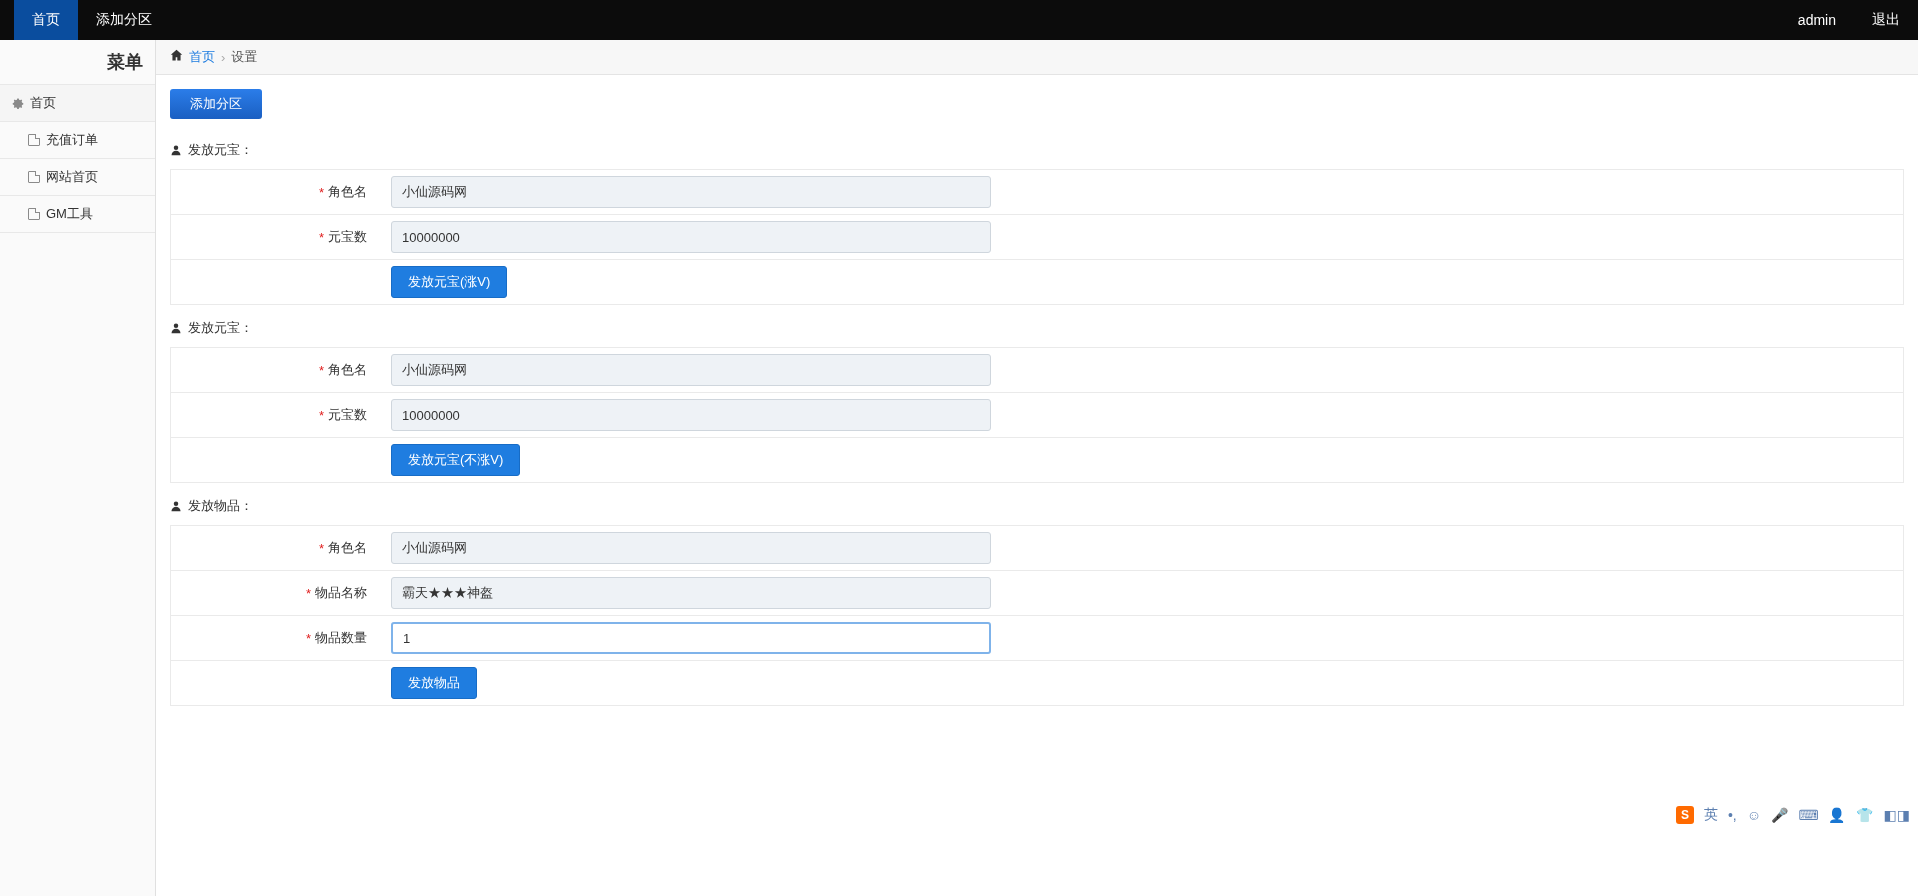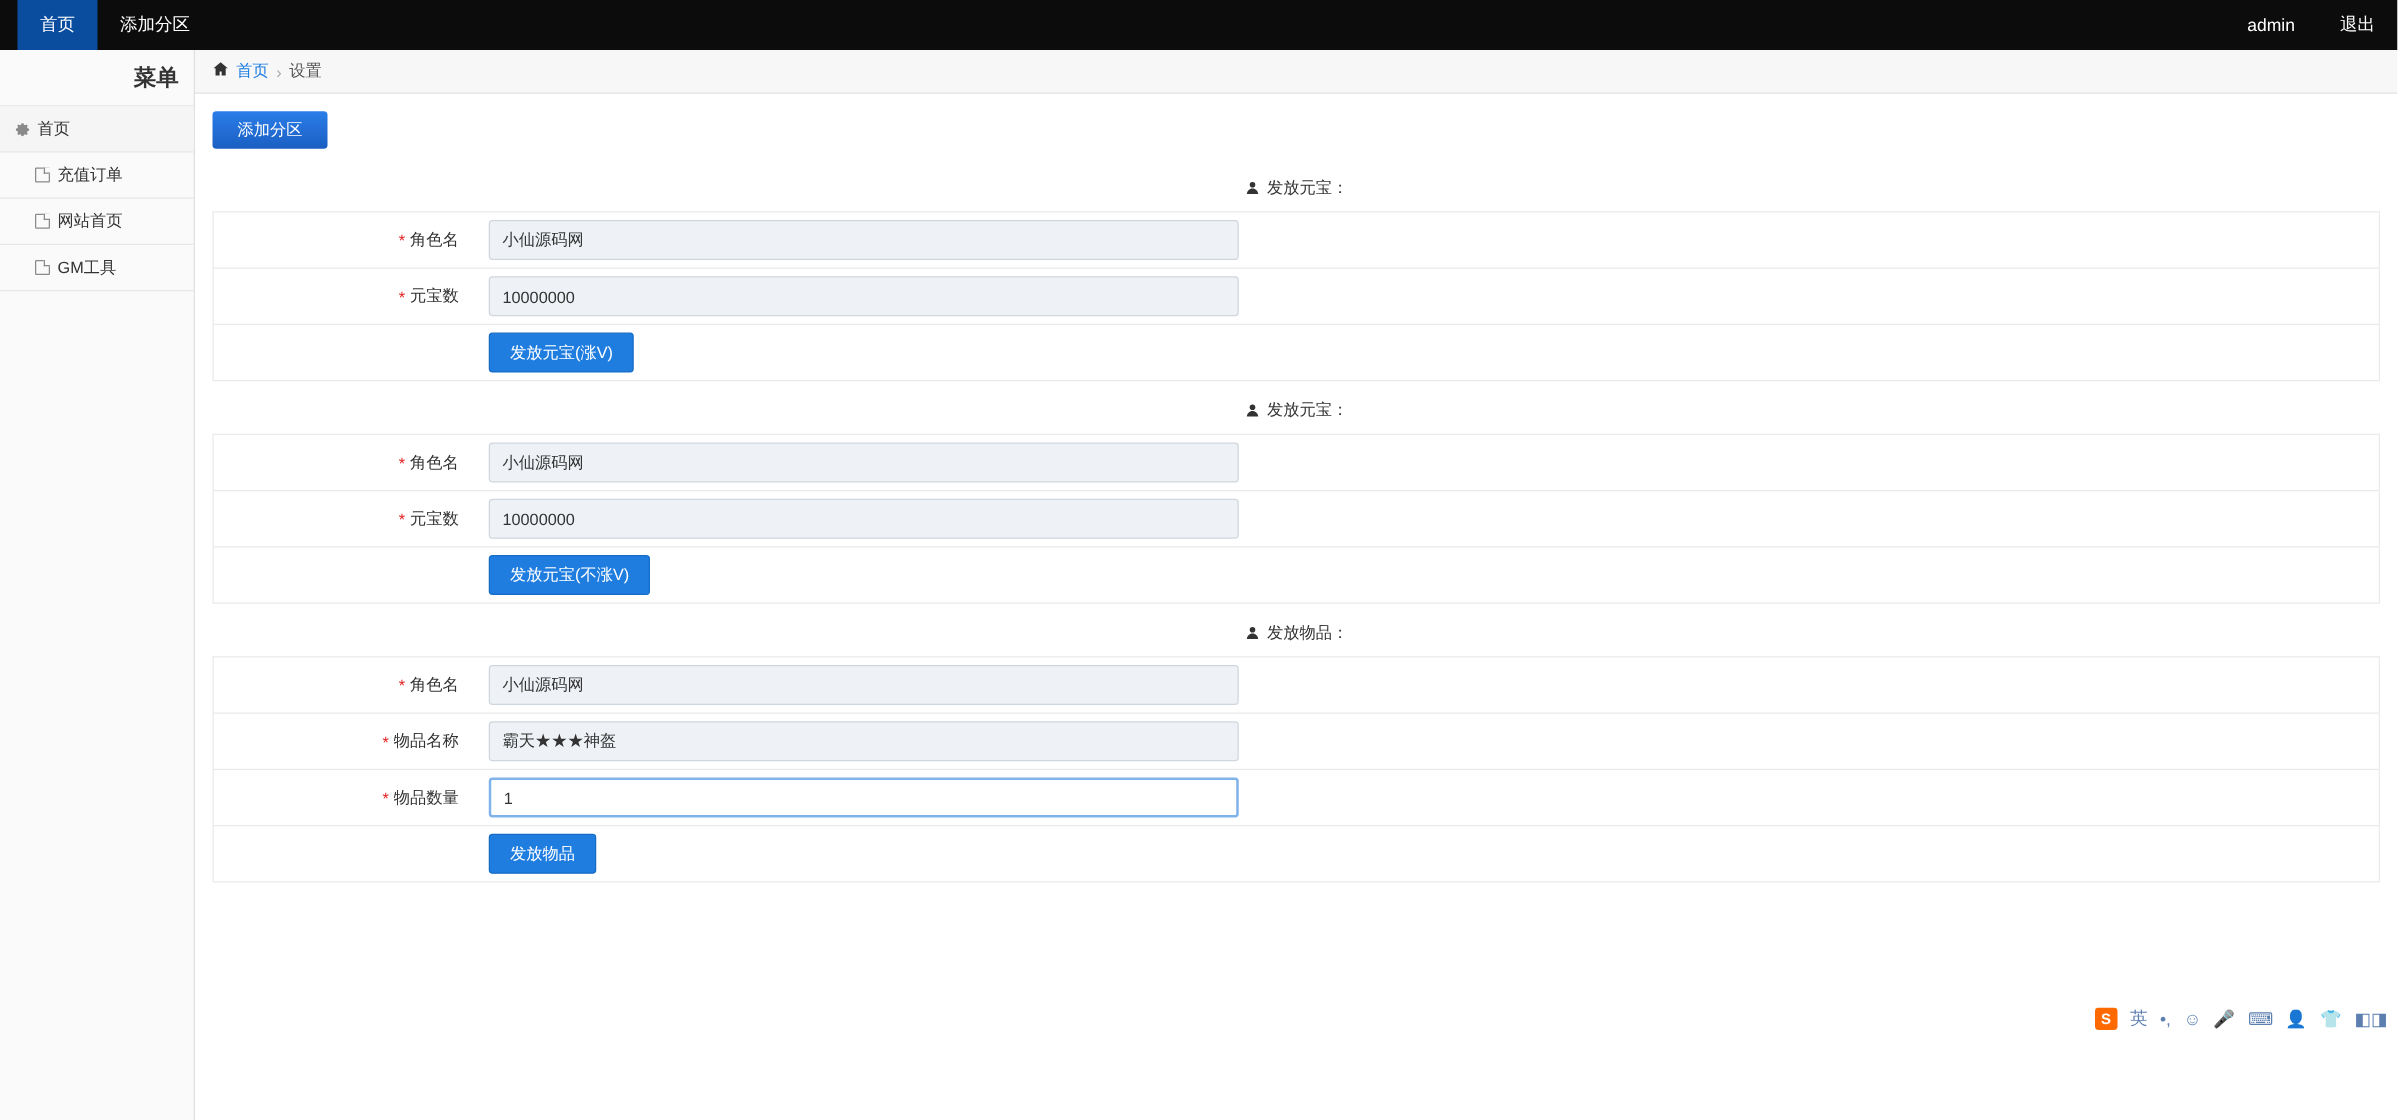--- a/index.html
+++ b/index.html
@@ -24,21 +24,21 @@
     .main { flex: 1; overflow-y: auto; background: #fff; }
     .breadcrumb { background: #f7f7f7; padding: 8px 14px; border-bottom: 1px solid #e4e4e4; display: flex; align-items: center; gap: 6px; color: #555; }
     .breadcrumb .home-icon { color: #333; }
     .breadcrumb .link { color: #1f7de0; cursor: pointer; }
     .breadcrumb .sep { color: #aaa; }
 
     .content-pad { padding: 14px; }
 
     .zone-btn { background: linear-gradient(#2b7de9, #1a5fc2); color: #fff; padding: 6px 20px; border-radius: 3px; border: none; font-size: 13px; cursor: pointer; display: inline-block; margin-bottom: 14px; }
 
-    .section-label { font-size: 13px; margin: 8px 0 10px 0; display: flex; align-items: center; gap: 6px; justify-content: center; }
+    .section-label { font-size: 13px; margin: 8px 0 10px 0; display: flex; align-items: center; gap: 6px; }
     .person-icon { width: 12px; height: 12px; display: inline-block; }
 
     .form-table { width: 100%; border: 1px solid #eaeaea; border-bottom: none; margin-bottom: 14px; }
     .form-row { display: flex; border-bottom: 1px solid #eaeaea; }
     .form-label { width: 210px; padding: 8px 14px; text-align: right; font-size: 13px; display: flex; align-items: center; justify-content: flex-end; gap: 4px; }
     .form-label .req { color: #e02020; }
     .form-field { flex: 1; padding: 6px 10px; display: flex; align-items: flex-end; max-width: 740px; }
     .form-field input[type="text"] { width: 600px; height: 32px; border: 1px solid #cfd6dd; border-radius: 3px; padding: 0 10px; background: #eef2f6; font-size: 13px; color: #333; }
     .btn-primary { background: #1f7de0; color: #ffffff; border: 1px solid #176cc6; padding: 6px 16px; border-radius: 3px; font-size: 13px; cursor: pointer; }
 

